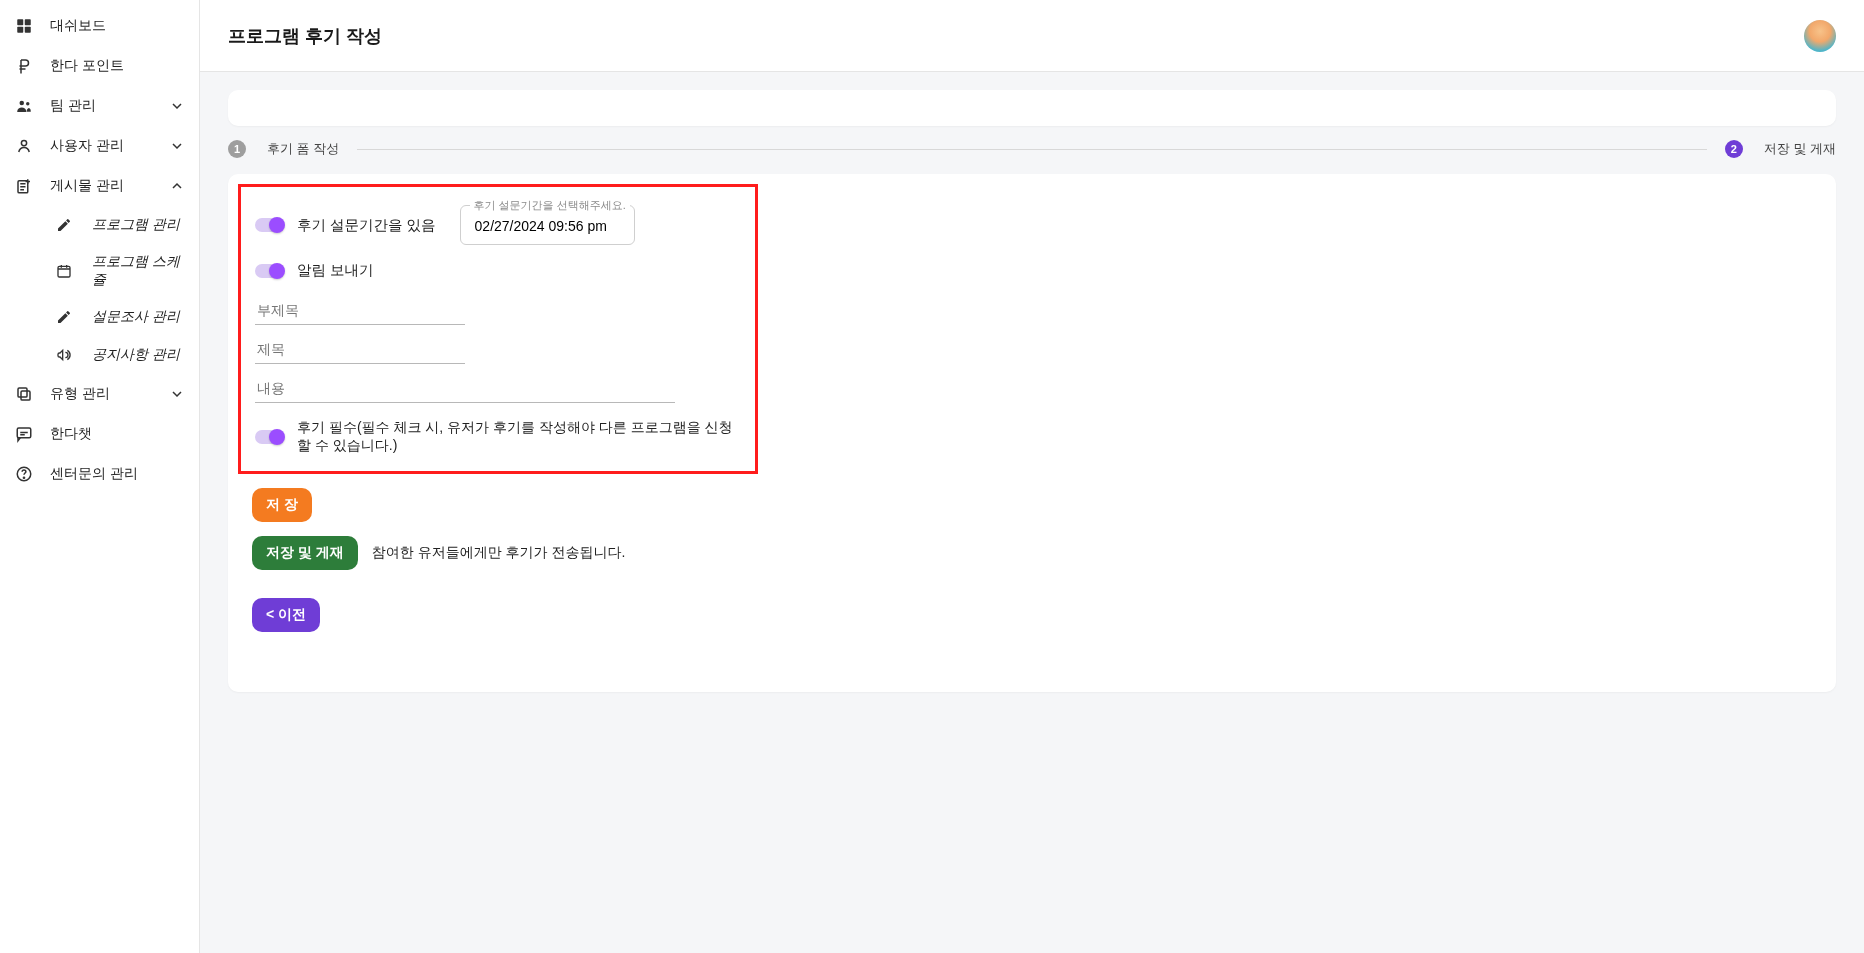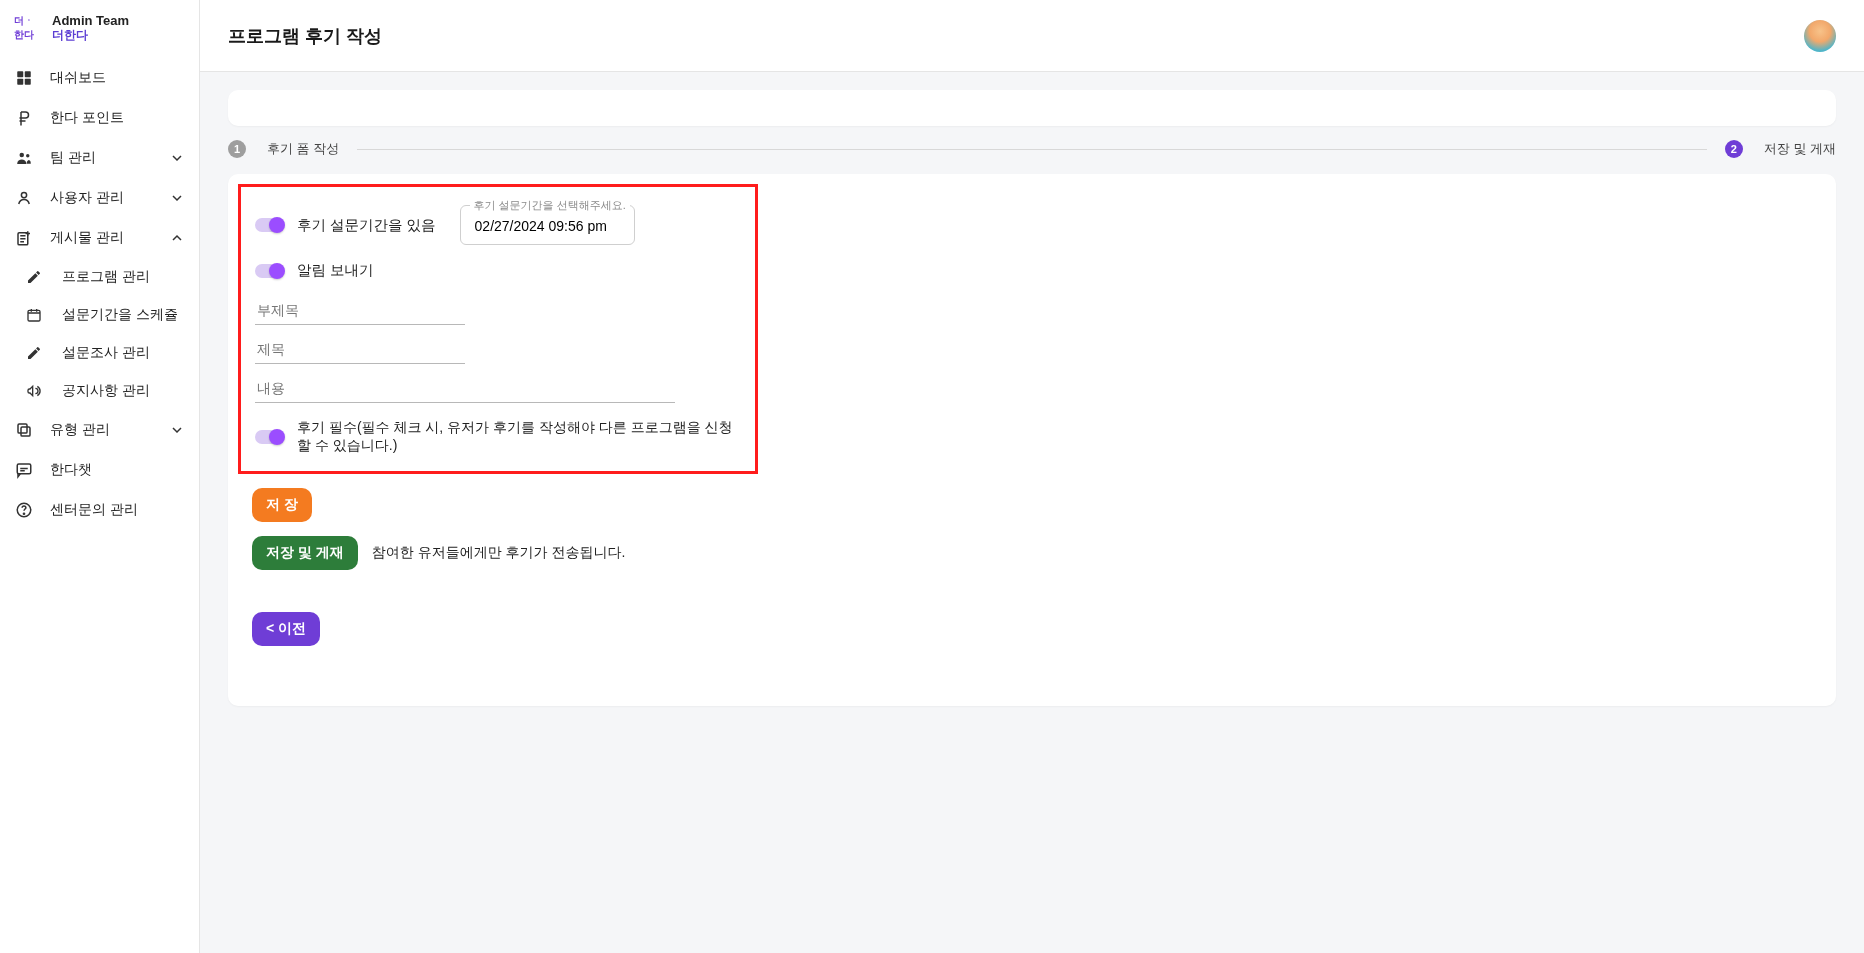--- a/index.html
+++ b/index.html
@@ -50,20 +50,22 @@
   color: #222;
 }
 .nav-item .nav-icon {
   width: 20px; height: 20px;
   display: inline-flex; align-items: center; justify-content: center;
   color: #333;
 }
 .nav-item .nav-label { flex: 1; font-size: 14px; }
 .nav-item .chevron { color: #333; }
 .nav-sub {
+  padding-left: 30px;
+  font-style: italic;
 }
 .nav-sub .nav-item {
   padding: 9px 14px 9px 24px;
   gap: 18px;
   font-size: 13.5px;
 }
 
 
 .main {
   flex: 1;
@@ -168,36 +170,29 @@
 .btn{
   display:inline-flex;align-items:center;justify-content:center;
   padding:8px 14px;border:none;border-radius:10px;
   font-size:14px;cursor:pointer;font-weight:700;color:#fff;
 }
 .btn-orange{background:#f47b20;}
 .btn-green{background:#2d7d3a;}
 .btn-purple{background:#6f3dd6;}
 .post-save-row{display:flex;align-items:center;gap:14px;margin-top:14px;}
 .hint-text{font-size:14px;color:#222;}
-.back-row{margin-top:42px;}
+.back-row{margin-top:28px;}
 
 
 svg{display:block;}
 </style>
 </head>
 <body>
 
 <aside class="sidebar">
-  <div class="sidebar-header">
-    <div class="logo-mark">더ㆍ한다</div>
-    <div class="logo-text">
-      <span class="line1">Admin Team</span>
-      <span class="line2">더한다</span>
-    </div>
-  </div>
 
   <nav class="nav">
     <div class="nav-item">
       <span class="nav-icon">
         <svg width="18" height="18" viewBox="0 0 24 24" fill="currentColor">
             <rect x="3" y="3" width="8" height="8" rx="1"></rect>
             <rect x="13" y="3" width="8" height="8" rx="1"></rect>
             <rect x="3" y="13" width="8" height="8" rx="1"></rect>
             <rect x="13" y="13" width="8" height="8" rx="1"></rect>
           </svg>
@@ -271,21 +266,21 @@
         </span>
         <span class="nav-label">프로그램 관리</span>
       </div>
       <div class="nav-item">
         <span class="nav-icon">
           <svg width="16" height="16" viewBox="0 0 24 24" fill="none" stroke="currentColor" stroke-width="2">
               <rect x="3" y="5" width="18" height="16" rx="2"></rect>
               <path d="M3 9h18M8 3v4M16 3v4"></path>
             </svg>
         </span>
-        <span class="nav-label">설문기간을 스케쥴</span>
+        <span class="nav-label">프로그램 스케쥴</span>
       </div>
       <div class="nav-item">
         <span class="nav-icon">
           <svg width="16" height="16" viewBox="0 0 24 24" fill="currentColor">
               <path d="M3 17.25V21h3.75L17.8 9.94l-3.75-3.75L3 17.25zM20.7 7.04a1 1 0 000-1.41l-2.34-2.34a1 1 0 00-1.41 0l-1.83 1.83 3.75 3.75 1.83-1.83z"></path>
             </svg>
         </span>
         <span class="nav-label">설문조사 관리</span>
       </div>
       <div class="nav-item">

